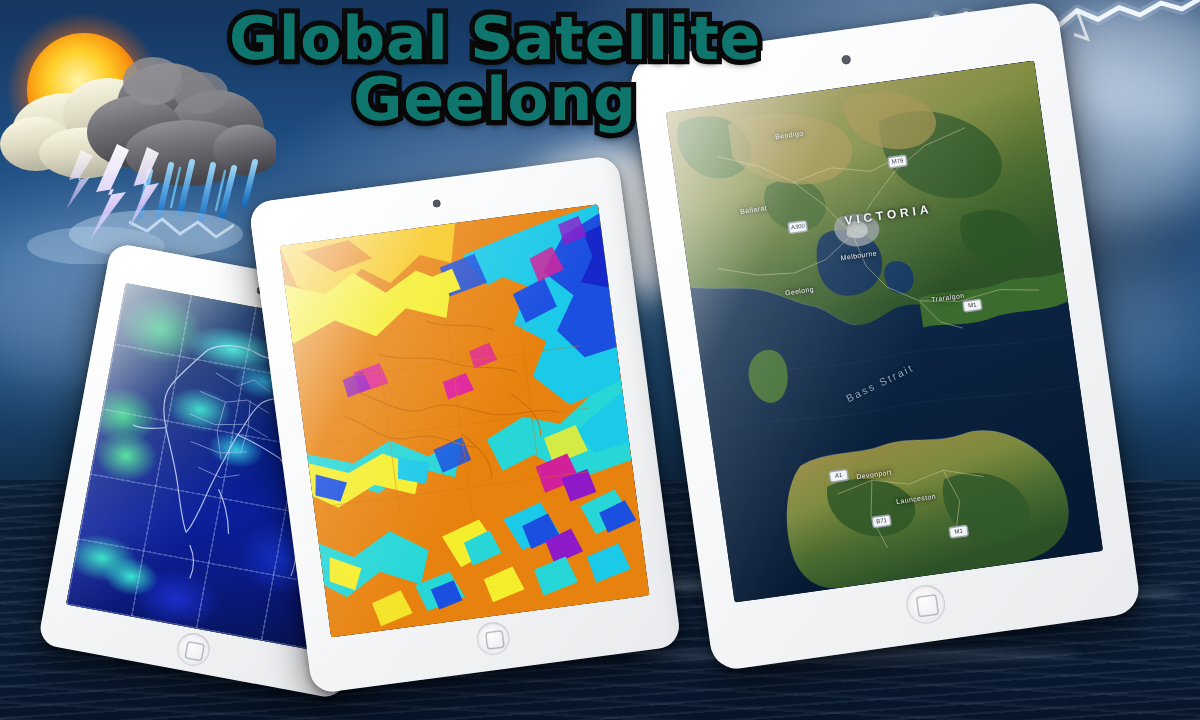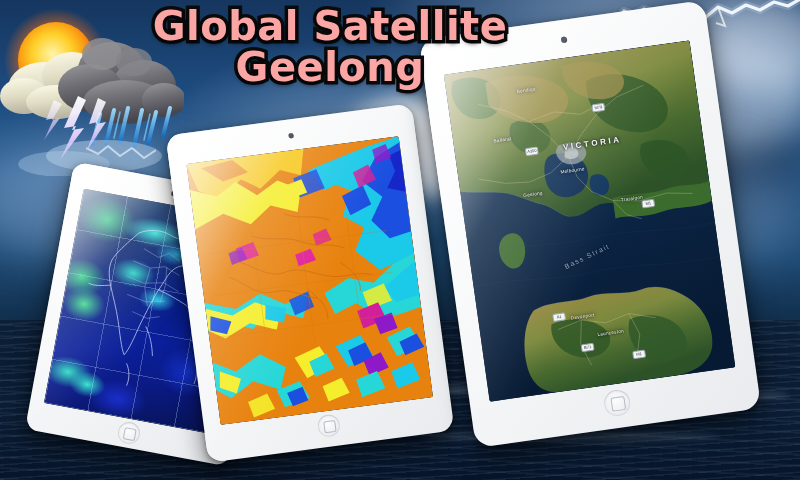--- a/index.html
+++ b/index.html
@@ -125,21 +125,21 @@
   .lbl-victoria{left:108px;top:84px;font-size:8px;letter-spacing:2.6px;font-weight:700;color:#f3f6fa;}
   .lbl-bass{left:92px;top:196px;font-size:7px;letter-spacing:1.4px;color:#8aa6c4;
     transform:rotate(-18deg);text-shadow:0 0 2px rgba(0,0,0,.8);}
   .lbl-city{font-size:4.6px;color:#e9eef4;letter-spacing:.3px;}
   .roadshield{position:absolute;background:#f2f4f6;border:1px solid #9aa3ad;border-radius:2px;
     color:#2b3138;font-size:4px;line-height:6px;text-align:center;padding:0 1px;min-width:9px;height:6px;}
 
   
   #title{position:absolute;left:140px;top:6px;width:380px;text-align:center;z-index:9;
     font-family:"DejaVu Sans",sans-serif;font-weight:bold;font-size:40px;line-height:41px;
-    color:#fca5a5;letter-spacing:.5px;
+    color:#0f766e;letter-spacing:.5px;
     -webkit-text-stroke:7px #0b0b0c;paint-order:stroke fill;
     text-shadow:0 3px 5px rgba(0,0,0,.75);}
   #title .l2{display:block;}
   #title .word{display:inline-block;}
 
   .screen-shine{position:absolute;inset:0;pointer-events:none;
     background:linear-gradient(118deg, rgba(255,255,255,.14) 0%, rgba(255,255,255,.03) 22%, rgba(255,255,255,0) 46%);}
   .bezel-shine{position:absolute;inset:0;border-radius:inherit;pointer-events:none;
     background:linear-gradient(125deg, rgba(255,255,255,.85) 0%, rgba(255,255,255,.15) 30%, rgba(255,255,255,0) 55%);}
 </style>

